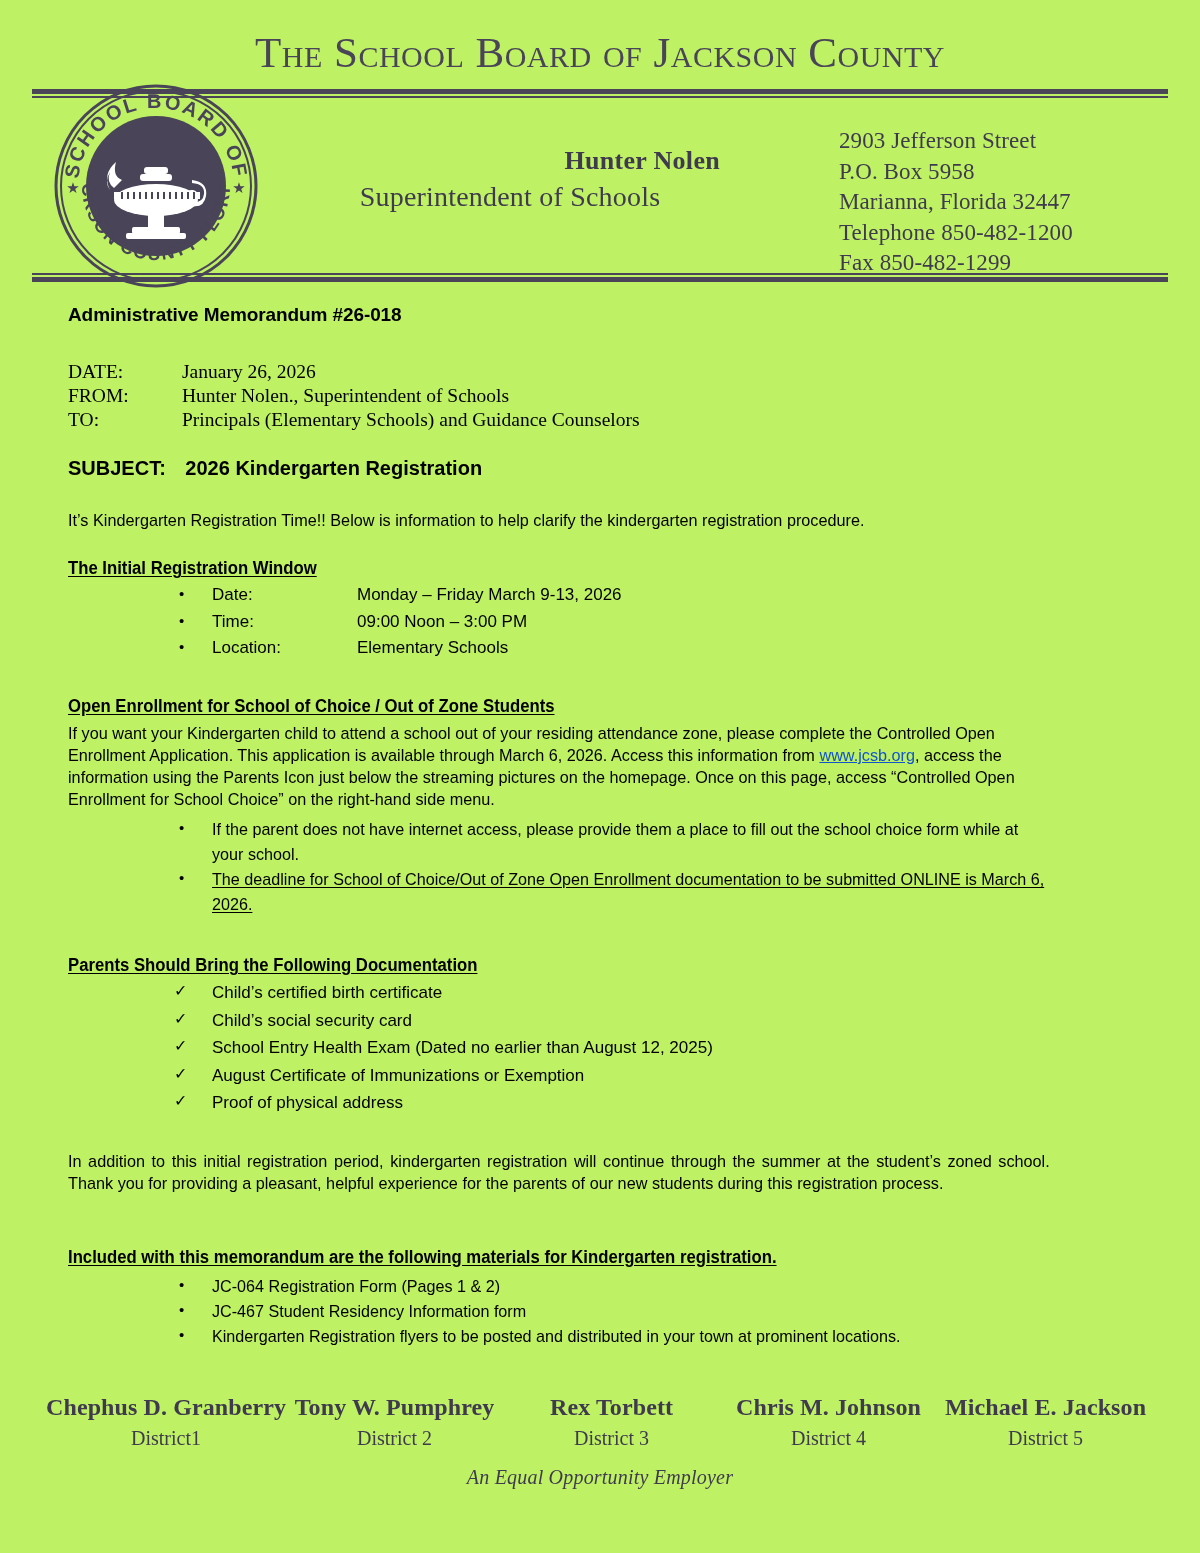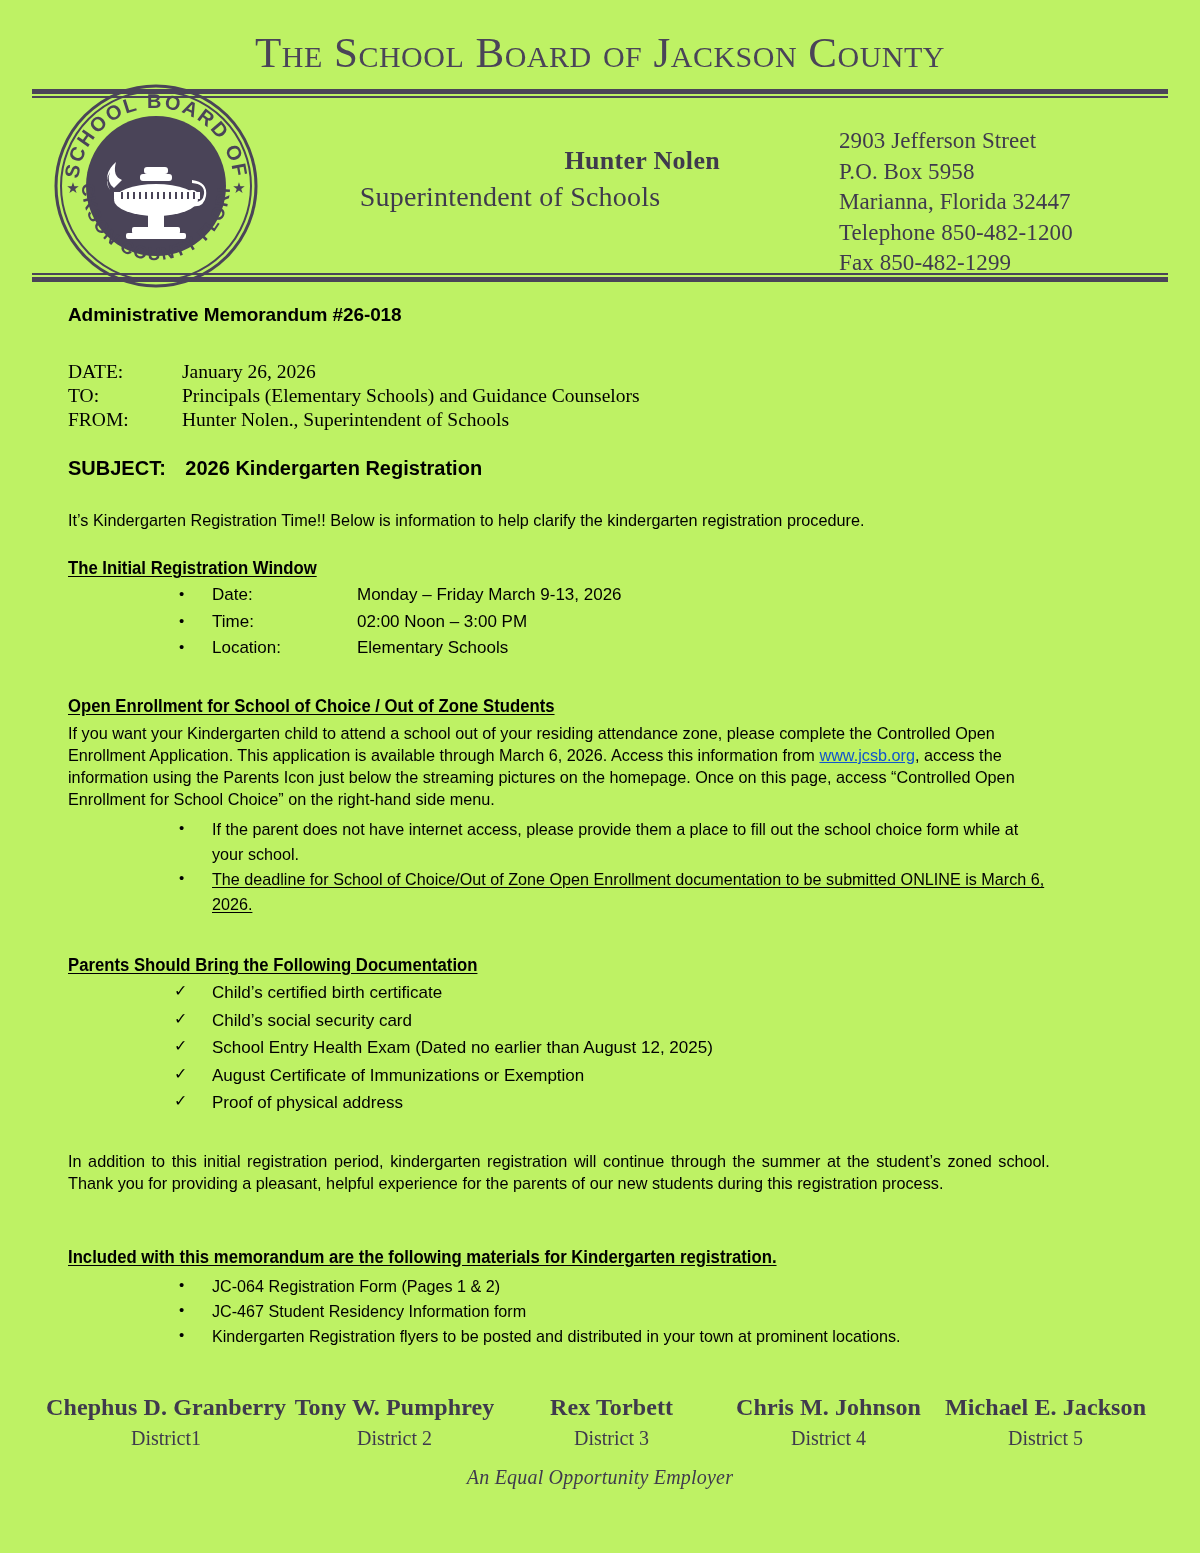--- a/index.html
+++ b/index.html
@@ -322,26 +322,26 @@
   <div class="content">
 
     <div class="memo-title">Administrative Memorandum #26-018</div>
 
     <div class="meta">
       <div class="meta-row">
         <span class="meta-label">DATE:</span>
         <span class="meta-value">January 26, 2026</span>
       </div>
       <div class="meta-row">
+        <span class="meta-label">FROM:</span>
+        <span class="meta-value">Hunter Nolen., Superintendent of Schools</span>
+      </div>
+      <div class="meta-row">
         <span class="meta-label">TO:</span>
         <span class="meta-value">Principals (Elementary Schools) and Guidance Counselors</span>
-      </div>
-      <div class="meta-row">
-        <span class="meta-label">FROM:</span>
-        <span class="meta-value">Hunter Nolen., Superintendent of Schools</span>
       </div>
     </div>
 
     <div class="subject">
       <span class="subj-key">SUBJECT:</span>
       <span>2026 Kindergarten Registration</span>
     </div>
 
     <div class="para">It’s Kindergarten Registration Time!!  Below is information to help clarify the kindergarten registration procedure.</div>
 
@@ -352,21 +352,21 @@
           <span class="bdot">•</span>
           <span class="kv">
             <span class="kv-k">Date:</span>
             <span class="kv-v">Monday – Friday   March 9-13, 2026</span>
           </span>
         </li>
         <li>
           <span class="bdot">•</span>
           <span class="kv">
             <span class="kv-k">Time:</span>
-            <span class="kv-v">02:00 Noon – 3:00 PM</span>
+            <span class="kv-v">09:00 Noon – 3:00 PM</span>
           </span>
         </li>
         <li>
           <span class="bdot">•</span>
           <span class="kv">
             <span class="kv-k">Location:</span>
             <span class="kv-v">Elementary Schools</span>
           </span>
         </li>
       </ul>

